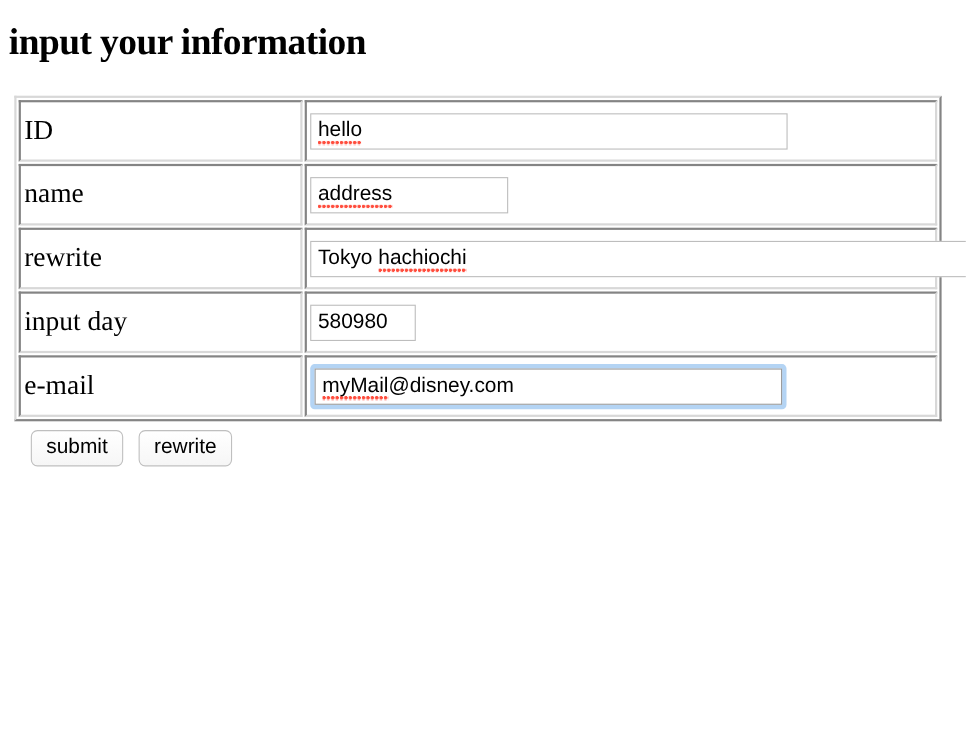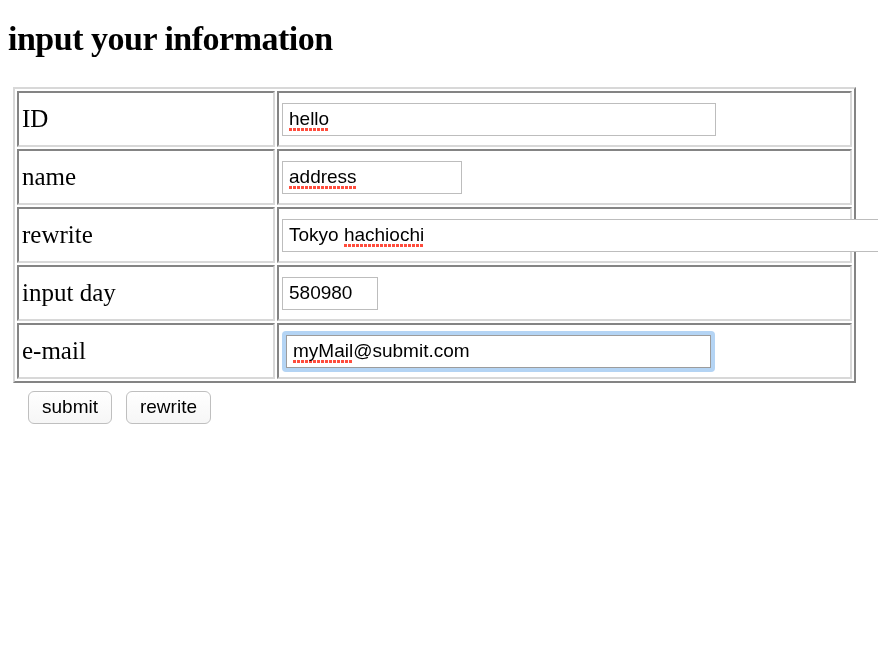--- a/index.html
+++ b/index.html
@@ -158,21 +158,21 @@
         <tr>
           <td class="label-cell">rewrite</td>
           <td class="field-cell"><div class="tinput w-addr"><span class=""><span>Tokyo </span><span class="sp">hachiochi</span></span></div></td>
         </tr>
         <tr>
           <td class="label-cell">input day</td>
           <td class="field-cell"><div class="tinput w-small"><span>580980</span></div></td>
         </tr>
         <tr>
           <td class="label-cell">e-mail</td>
-          <td class="field-cell"><span class="focus-wrap"><div class="tinput w-mail"><span class=""><span class="sp">myMail</span><span>@submit.com</span></span></div></span></td>
+          <td class="field-cell"><span class="focus-wrap"><div class="tinput w-mail"><span class=""><span class="sp">myMail</span><span>@disney.com</span></span></div></span></td>
         </tr>
       </tbody>
   </table>
 
   <div class="button-row">
     <button type="button" class="btn">submit</button>
     <button type="button" class="btn">rewrite</button>
   </div>
 </div>
 

